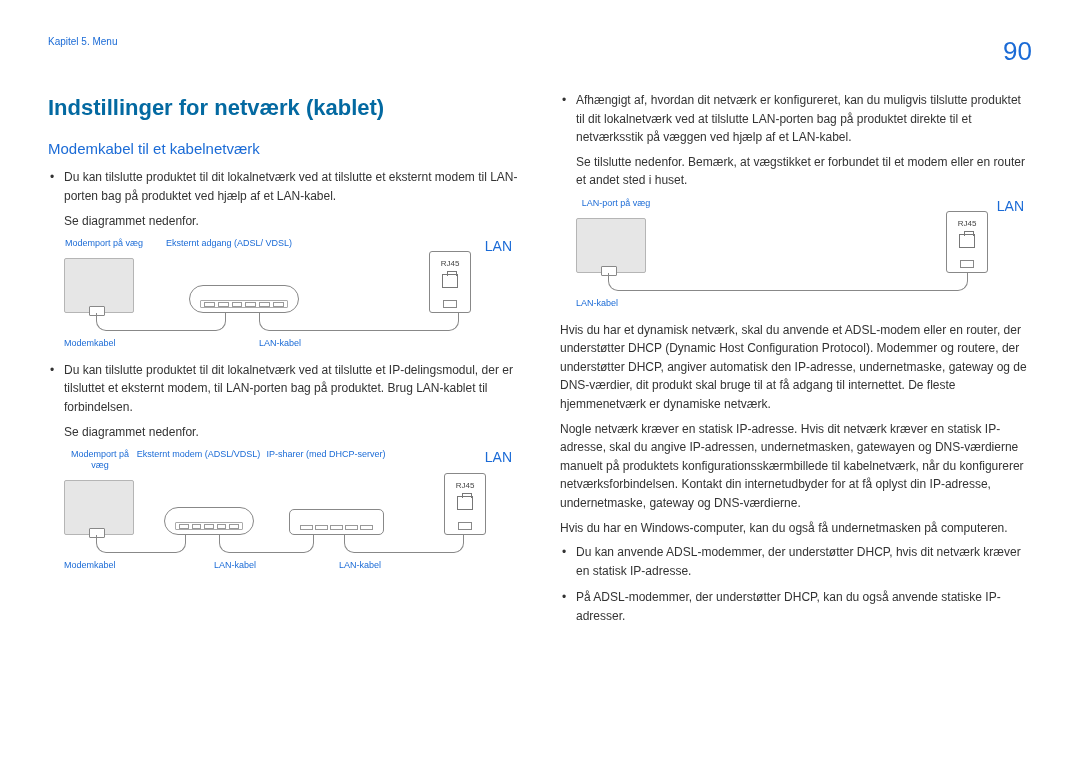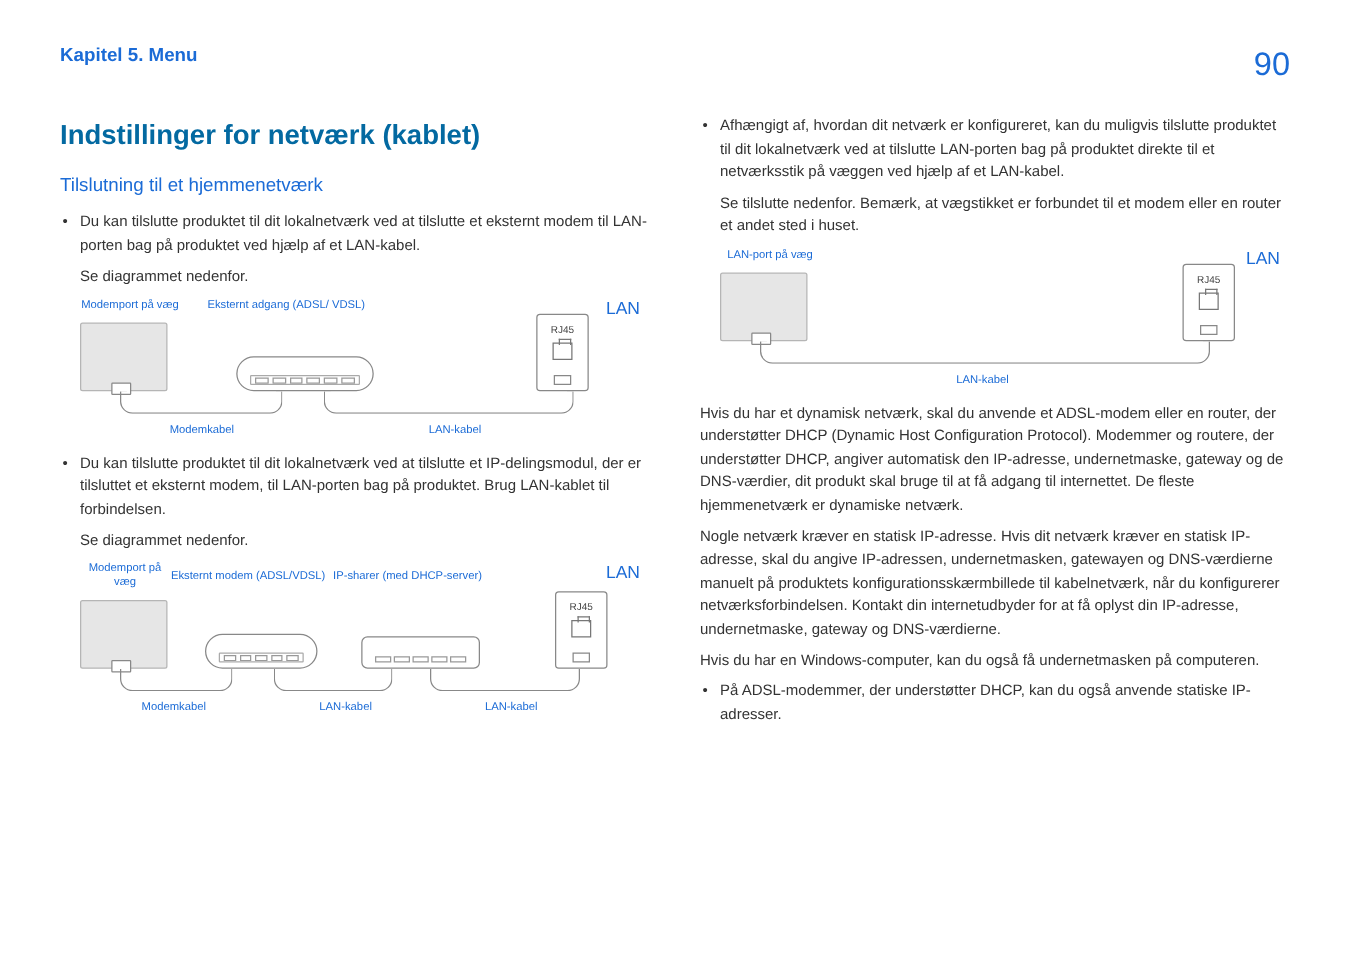--- a/index.html
+++ b/index.html
@@ -13,22 +13,22 @@
     padding: 36px 48px 30px 48px;
   }
   .header {
     display: flex;
     justify-content: space-between;
     align-items: flex-start;
     margin-bottom: 24px;
   }
   .chapter {
     color: #1b6bd6;
-    font-size: 15px;
-    font-weight: 700;
+    font-size: 10px;
+    font-weight: 400;
   }
   .pagenum {
     color: #1b6bd6;
     font-size: 26px;
     font-weight: 400;
   }
   .columns {
     display: flex;
     gap: 40px;
   }
@@ -70,21 +70,20 @@
     margin: 8px 0 10px 0;
     padding-left: 16px;
   }
   .diag-labels {
     display: flex;
     font-size: 9px;
     color: #1b6bd6;
     font-weight: 500;
     margin-bottom: 2px;
     line-height: 1.2;
-    align-items: center;
   }
   .diag-labels .lbl { text-align: center; }
   .diag-body {
     display: flex;
     align-items: flex-end;
     gap: 0;
     position: relative;
   }
   .wallbox {
     width: 70px;
@@ -194,42 +193,42 @@
     border-radius: 0 0 10px 10px;
     height: 18px;
   }
   .diag-bottom-labels {
     display: flex;
     font-size: 9px;
     color: #1b6bd6;
     font-weight: 500;
     margin-top: 2px;
   }
-  .diag-bottom-labels .lbl { text-align: center; }
+  .diag-bottom-labels .lbl { }
   .lanlbl {
     position: absolute;
     font-size: 14px;
     color: #1b6bd6;
     font-weight: 500;
   }
   .spacer { flex: 0 0 auto; }
 </style>
 </head>
 <body>
 
 <div class="header">
   <div class="chapter">Kapitel 5. Menu</div>
   <div class="pagenum">90</div>
 </div>
 
 <div class="columns">
 
   <div class="col">
     <h1 class="section">Indstillinger for netværk (kablet)</h1>
-    <h2 class="subsection">Tilslutning til et hjemmenetværk</h2>
+    <h2 class="subsection">Modemkabel til et kabelnetværk</h2>
 
     <ul class="bullet">
       <li>
         <span>Du kan tilslutte produktet til dit lokalnetværk ved at tilslutte et eksternt modem til LAN-porten bag på produktet ved hjælp af et LAN-kabel.</span>
         <div class="p" style="margin-top:6px">Se diagrammet nedenfor.</div>
       </li>
     </ul>
 
     <div class="diagram-wrap" style="position:relative;">
       <div class="diag-labels">
@@ -352,18 +351,21 @@
         <div class="lbl" style="width:420px">LAN-kabel</div>
       </div>
     </div>
 
     <div class="p">Hvis du har et dynamisk netværk, skal du anvende et ADSL-modem eller en router, der understøtter DHCP (Dynamic Host Configuration Protocol). Modemmer og routere, der understøtter DHCP, angiver automatisk den IP-adresse, undernetmaske, gateway og de DNS-værdier, dit produkt skal bruge til at få adgang til internettet. De fleste hjemmenetværk er dynamiske netværk.</div>
     <div class="p">Nogle netværk kræver en statisk IP-adresse. Hvis dit netværk kræver en statisk IP-adresse, skal du angive IP-adressen, undernetmasken, gatewayen og DNS-værdierne manuelt på produktets konfigurationsskærmbillede til kabelnetværk, når du konfigurerer netværksforbindelsen. Kontakt din internetudbyder for at få oplyst din IP-adresse, undernetmaske, gateway og DNS-værdierne.</div>
     <div class="p">Hvis du har en Windows-computer, kan du også få undernetmasken på computeren.</div>
 
     <ul class="bullet">
       <li>
+        <span>Du kan anvende ADSL-modemmer, der understøtter DHCP, hvis dit netværk kræver en statisk IP-adresse.</span>
+      </li>
+      <li>
         <span>På ADSL-modemmer, der understøtter DHCP, kan du også anvende statiske IP-adresser.</span>
       </li>
     </ul>
   </div>
 
 </div>
 
 </body></html>

